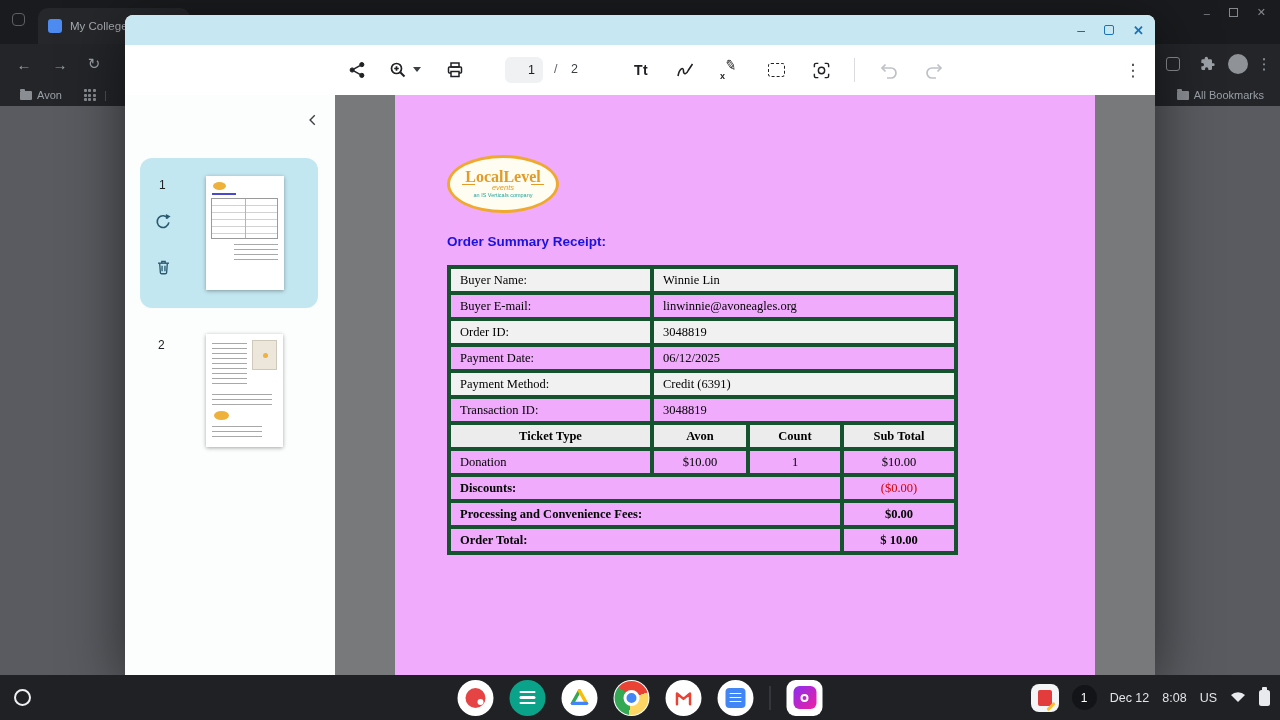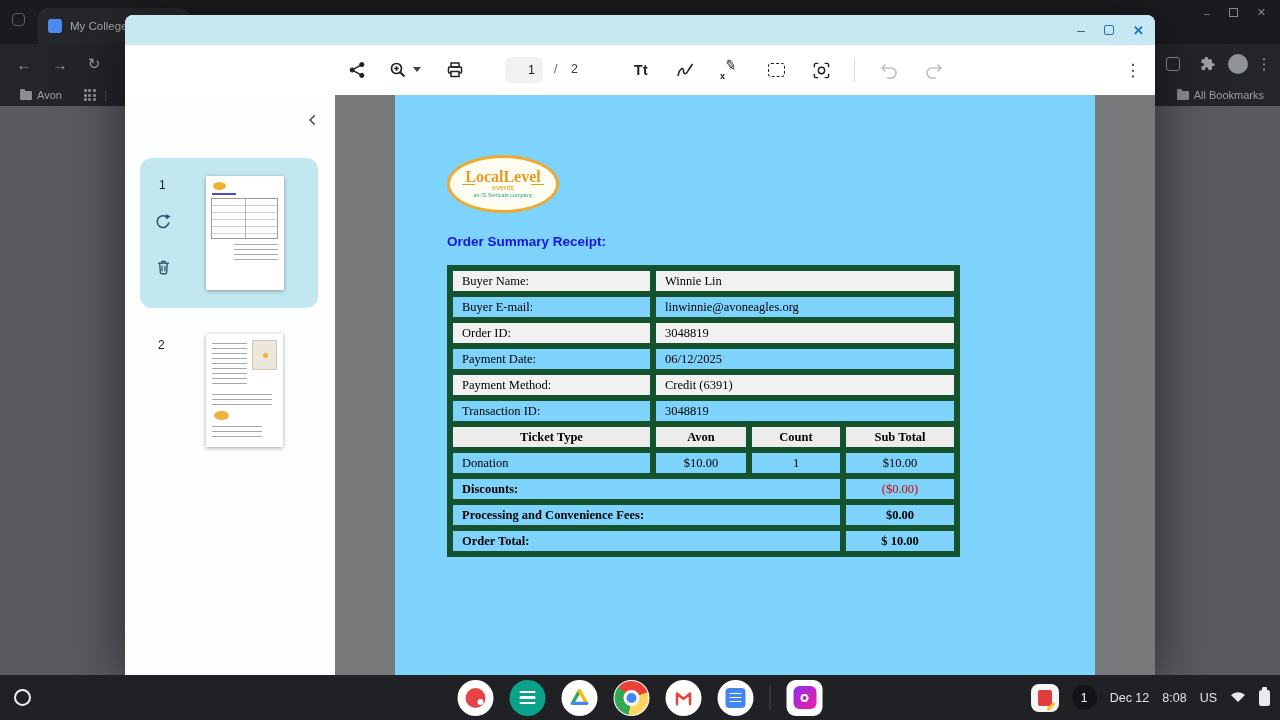--- a/index.html
+++ b/index.html
@@ -123,38 +123,38 @@
                 background:repeating-linear-gradient(180deg,#ffffff 0 6px,#d2d2d2 6px 7px); }
   .mini-table::after { content:""; position:absolute; left:50%; top:0; width:1px; height:100%; background:#b5b5b5; }
   .mini-lines { position:absolute;
                 background:repeating-linear-gradient(180deg,#a8a8a8 0 1.4px,transparent 1.4px 5px); }
   .mini-map { position:absolute; background:#ece7da; border:1px solid #cfc9bb; }
   .mini-map i { position:absolute; left:10px; top:12px; width:5px; height:5px; border-radius:50%;
                 background:#f0b13d; }
 
   .viewer-main { position:absolute; left:210px; top:80px; width:820px; height:580px; background:#77797b;
                  overflow:hidden; }
-  .pdf-page { position:absolute; left:60px; top:0; width:700px; height:580px; background:#7dd3fc; }
+  .pdf-page { position:absolute; left:60px; top:0; width:700px; height:580px; background:#f0abfc; }
 
   .logo-oval { position:absolute; left:52px; top:60px; width:112px; height:58px; border:3px solid #efa92f;
                border-radius:50%; background:#fffdf2; display:flex; flex-direction:column;
                align-items:center; justify-content:center; }
   .logo-name { font-family:"Liberation Serif",serif; font-weight:bold; font-size:16px; color:#e39b25;
                line-height:15px; }
-  .logo-events { display:flex; align-items:flex-start; gap:17px; font-size:7.5px; color:#e39b25; line-height:8px; }
+  .logo-events { display:flex; align-items:flex-start; gap:17px; font-size:7.5px; color:#e39b25; line-height:8px;font-style:italic; }
   .logo-events i { display:block; width:13px; height:1px; background:#e39b25; }
   .logo-tagline { font-size:5.5px; color:#23a39a; line-height:7px; }
 
   .receipt-heading { position:absolute; left:52px; top:139px; font-size:13.5px; font-weight:bold;
                      color:#1a12e0; }
 
   .receipt-table { position:absolute; left:52px; top:170px; width:507px; border-collapse:collapse;
                    table-layout:fixed; font-family:"Liberation Serif",serif; font-size:12.5px; color:#000;
                    border:1.5px solid #3c3c3c; }
-  .receipt-table td, .receipt-table th { border:6px solid #14532d; height:26px; padding:0 9px;
+  .receipt-table td, .receipt-table th { border:4px solid #14532d; height:26px; padding:0 9px;
                                          font-weight:normal; }
   .receipt-table tr.odd td { background:#f1f1f1; }
   .receipt-table tr.thead th { background:#ececec; font-weight:bold; text-align:center; }
   .receipt-table .left { text-align:left; }
   .receipt-table .c { text-align:center; }
   .receipt-table .sum-lbl { text-align:left; font-weight:bold; }
   .receipt-table .bold { font-weight:bold;font-family:Liberation Serif, serif; }
   .receipt-table .red { color:#d60000; font-weight:normal; }
 </style>
 </head>

